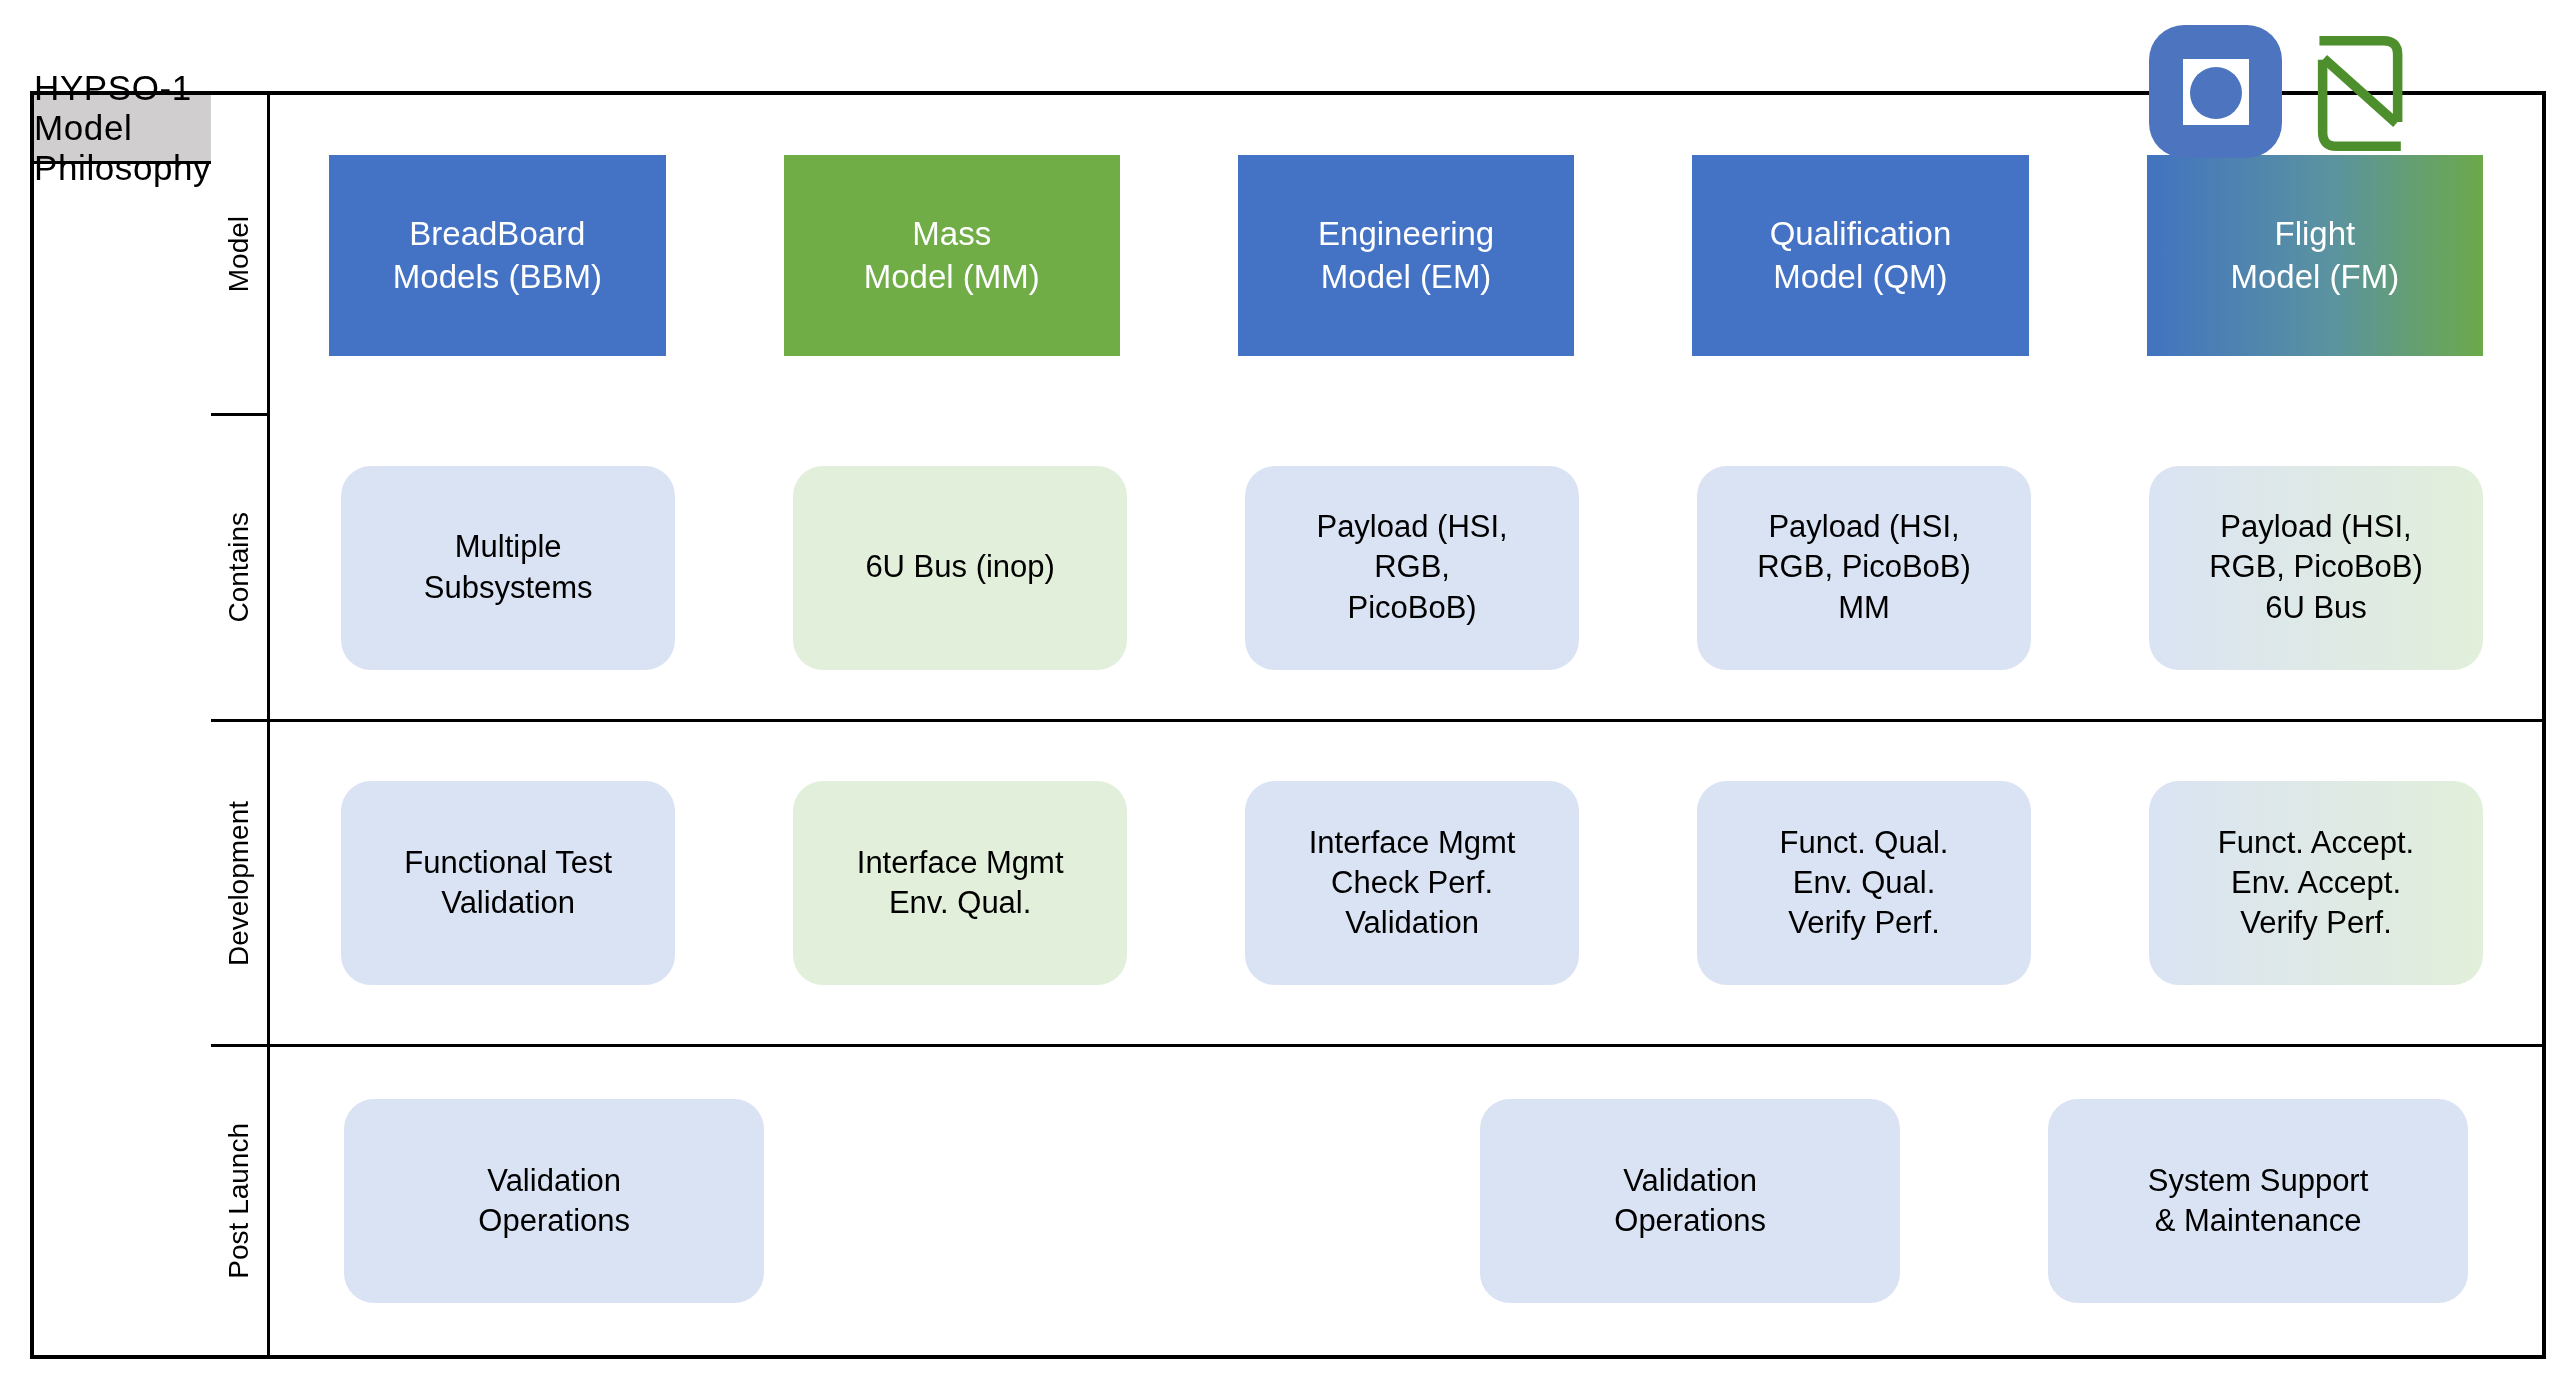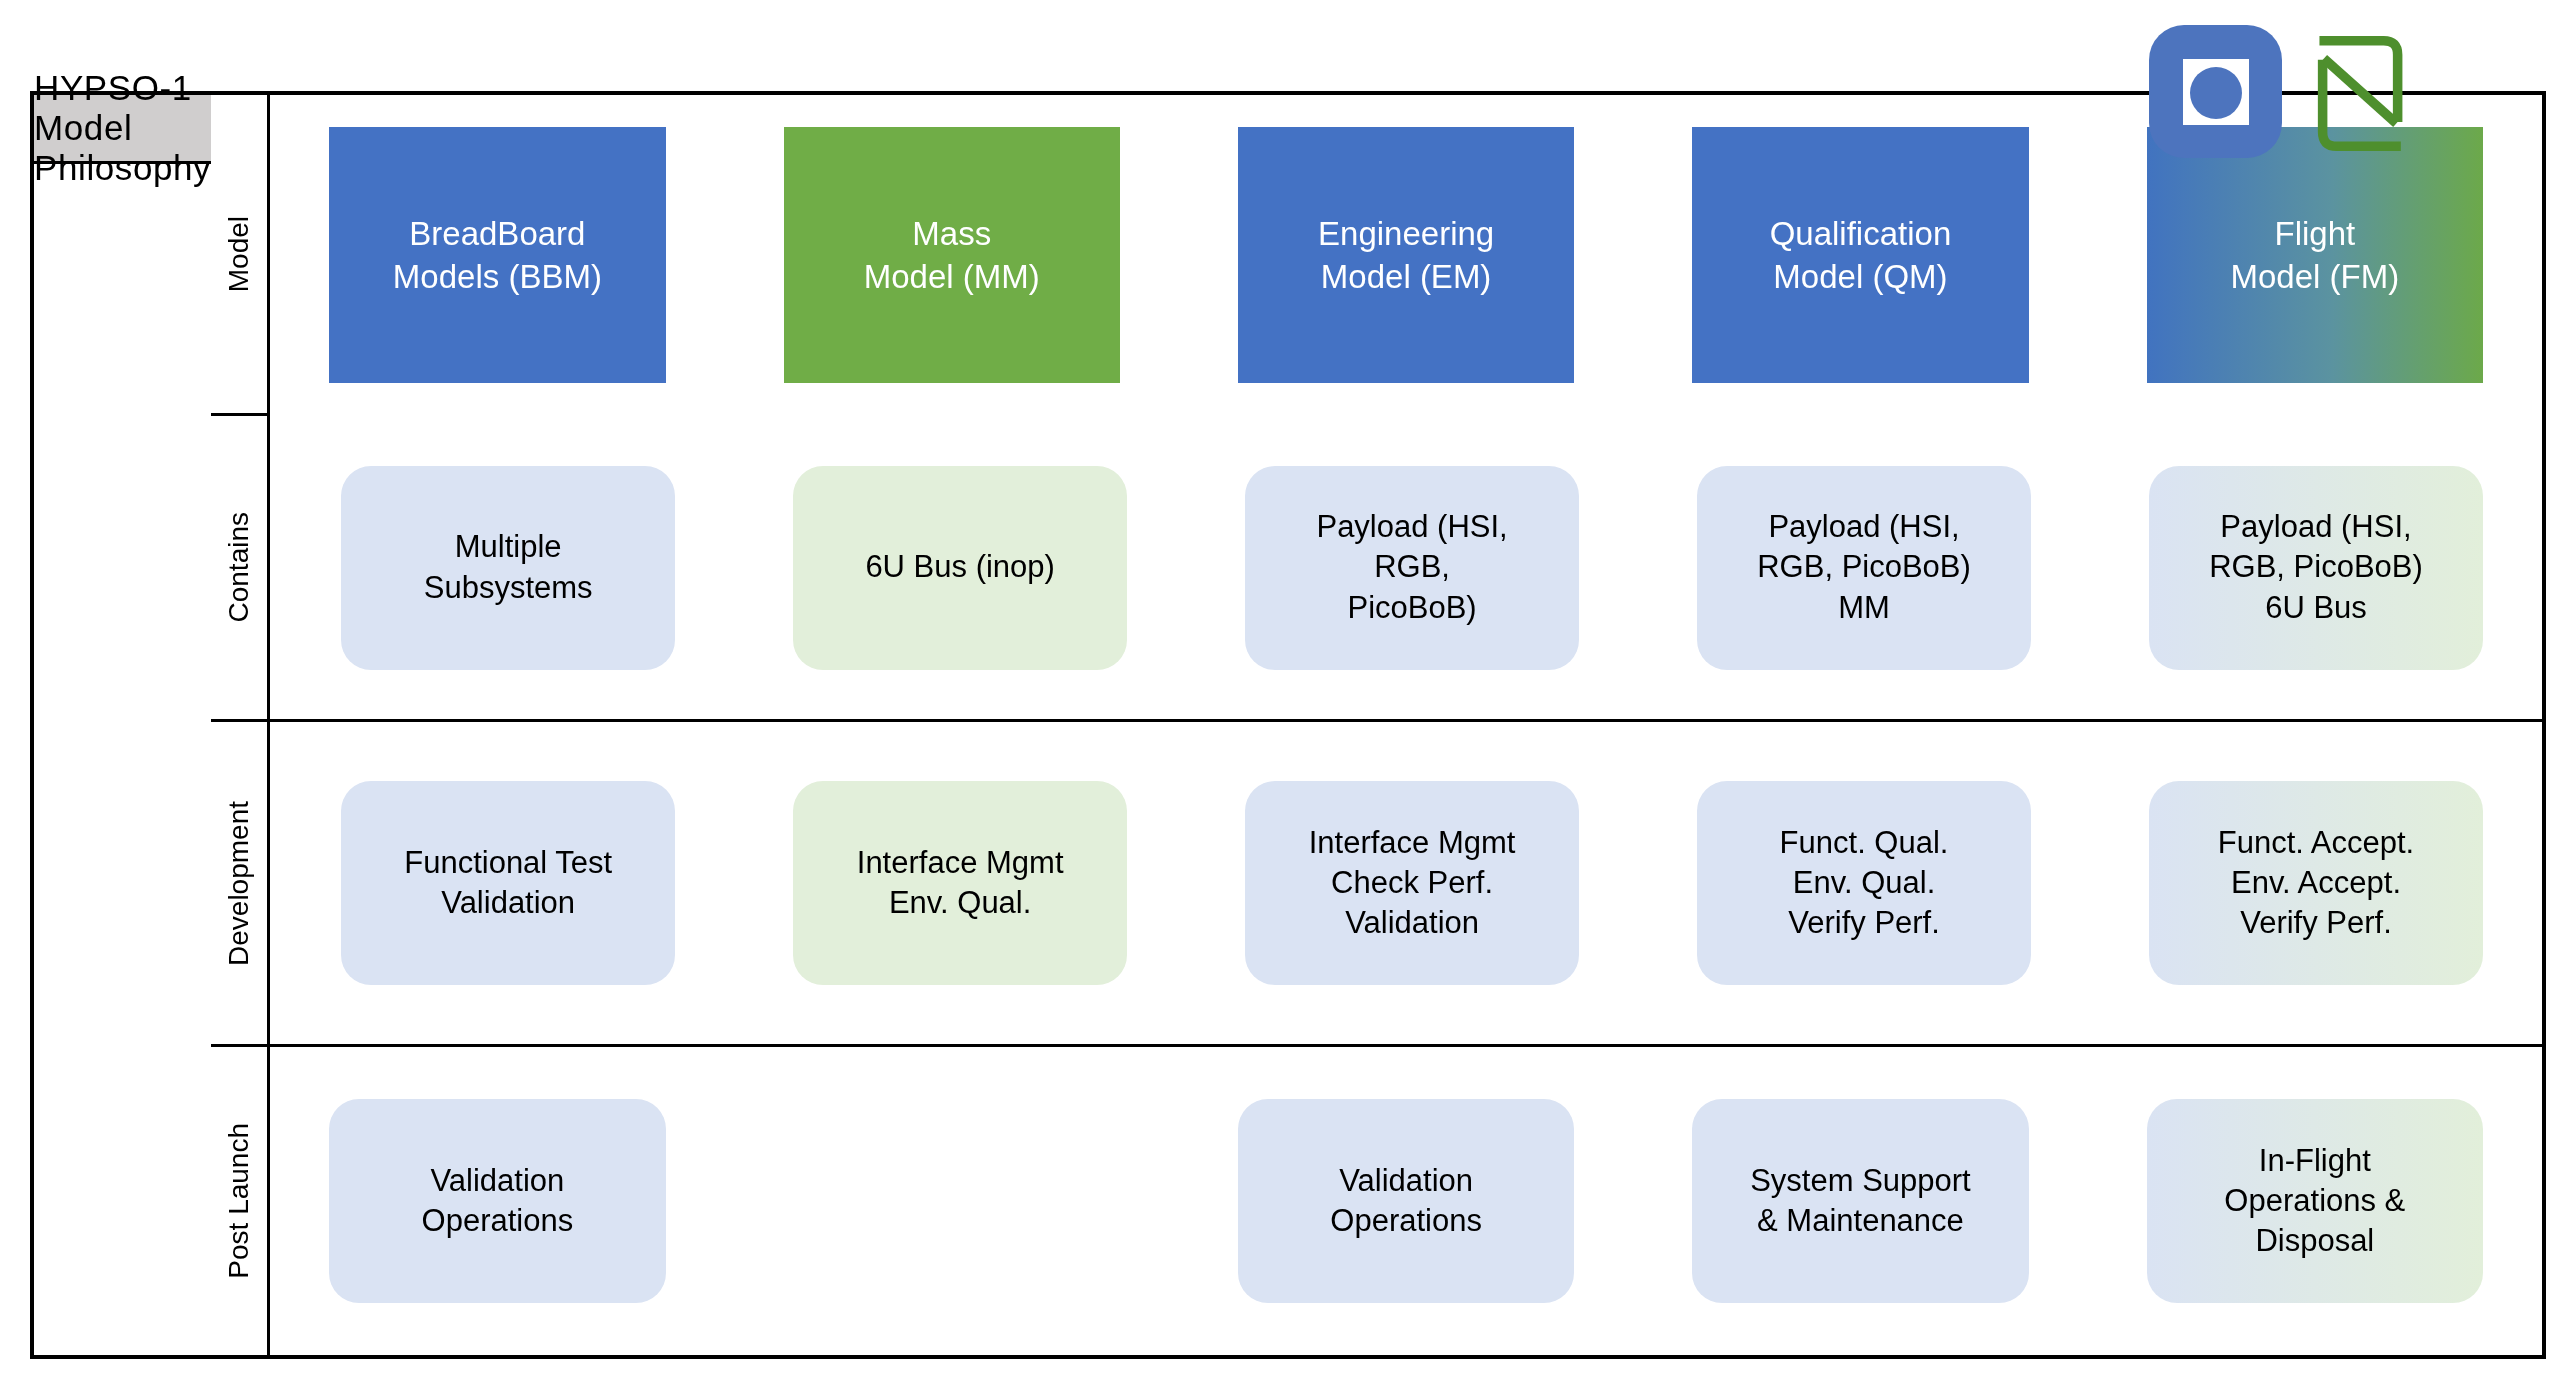--- a/index.html
+++ b/index.html
@@ -72,21 +72,21 @@
     flex: 1 1 0;
     display: flex;
     align-items: center;
     justify-content: center;
     min-width: 0;
   }
 
   
   .hdr-box {
     width: 74%;
-    height: 256px;
+    height: 201px;
     display: flex;
     align-items: center;
     justify-content: center;
     text-align: center;
     color: #ffffff;
     font-size: 33px;
     line-height: 1.32;
     white-space: pre-line;
   }
   .hdr-blue  { background: #4472c4; }
@@ -264,25 +264,20 @@
             
           </div>
           <div class="col">
             <div class="cell-box cell-blue">Validation
 Operations</div>
           </div>
           <div class="col">
             <div class="cell-box cell-blue">System Support
 &amp; Maintenance</div>
           </div>
-          <div class="col">
-            <div class="cell-box cell-grad">In-Flight
-Operations &amp;
-Disposal</div>
-          </div>
         </div>
       </div>
 
     </div>
   </div>
 
   <div class="logos">
     <div class="ntnu-logo">
       <div class="ntnu-inner">
         <div class="ntnu-circle"></div>

